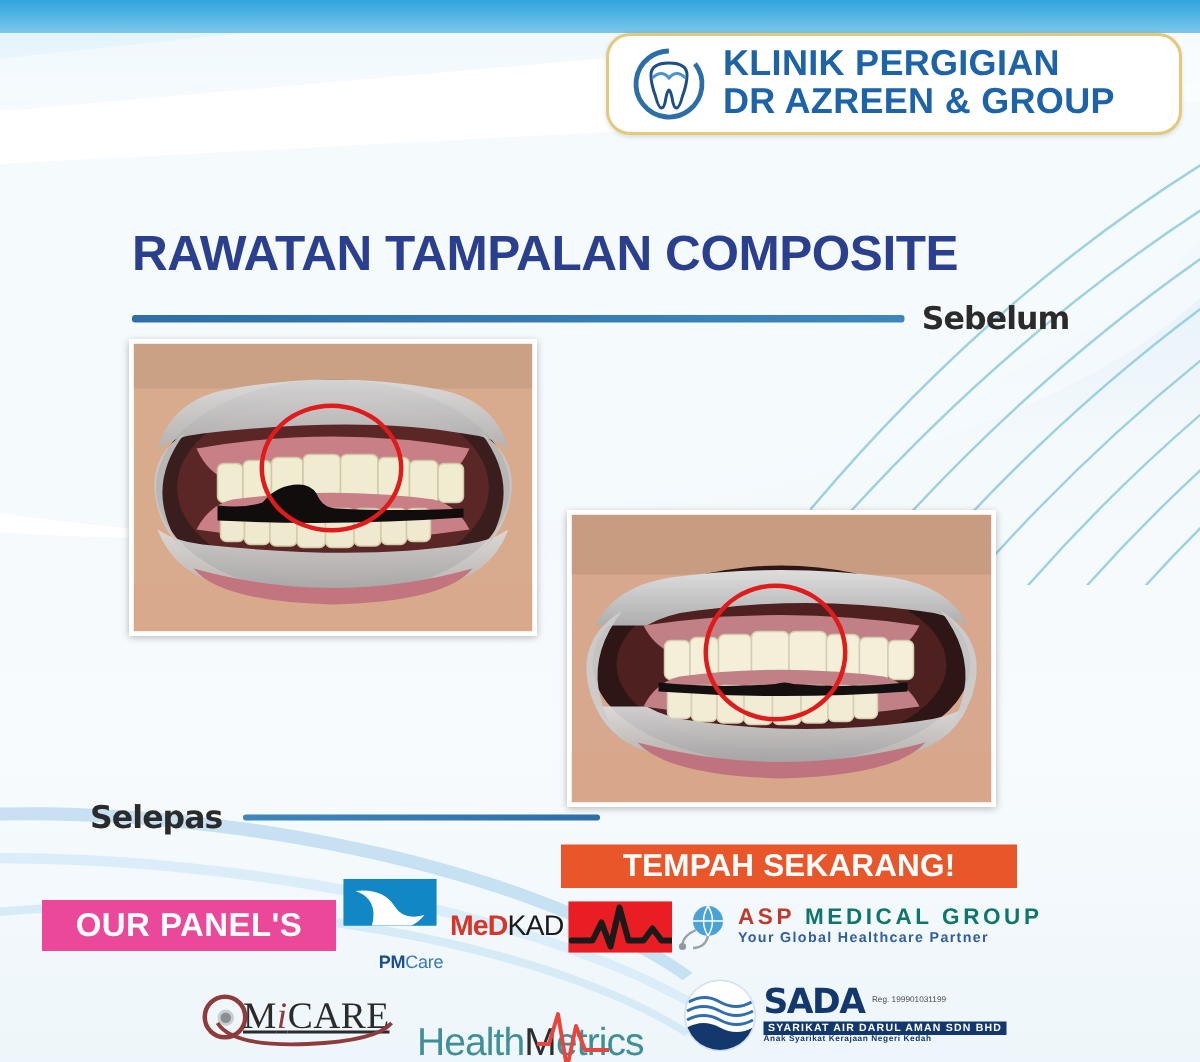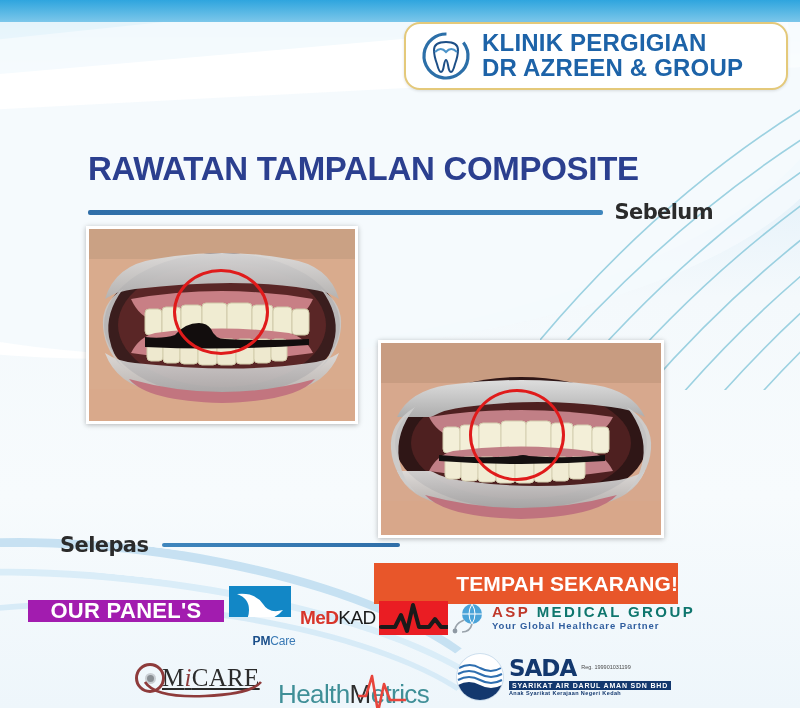--- a/index.html
+++ b/index.html
@@ -63,26 +63,26 @@
 
   
   .photo{position:absolute;background:#fff;padding:3px;box-sizing:border-box;
     box-shadow:0 1px 5px rgba(0,0,0,.28);}
   .photo .inner{position:relative;width:100%;height:100%;overflow:hidden;}
   .ph-before{left:86px;top:226px;width:272px;height:198px;}
   .ph-after{left:378px;top:340px;width:286px;height:198px;}
   .circle-mark{position:absolute;border:3px solid #e01b1b;border-radius:50%;box-sizing:border-box;}
 
   
-  .cta{position:absolute;left:374px;top:563px;width:304px;height:41px;background:#e8562a;
-    display:flex;align-items:center;justify-content:flex-end;}
+  .cta{position:absolute;left:374px;top:563px;width:304px;height:29px;background:#e8562a;
+    display:flex;align-items:center;justify-content:center;}
   .cta span{color:#fff;font-weight:bold;font-size:21px;letter-spacing:.1px;white-space:nowrap;}
 
   
-  .panel-tag{position:absolute;left:28px;top:600px;width:196px;height:22px;background:#a21caf;
+  .panel-tag{position:absolute;left:28px;top:600px;width:196px;height:34px;background:#ec4899;
     display:flex;align-items:center;justify-content:center;}
   .panel-tag span{color:#fff;font-weight:bold;font-size:22px;letter-spacing:.3px;}
 
   .pmcare{position:absolute;left:222px;top:586px;width:76px;height:62px;
     display:flex;flex-direction:column;align-items:center;}
   .pm-sq{width:62px;height:46px;background:#1287c6;position:relative;overflow:hidden;}
   .pm-txt{font-size:12px;font-weight:bold;color:#1b4f8a;margin-top:17px;letter-spacing:-.2px;padding-left:28px;}
   .pm-txt i{font-style:normal;font-weight:normal;color:#3b7ab5;}
 
   .medkad{position:absolute;left:300px;top:597px;width:148px;height:42px;display:flex;align-items:center;}

